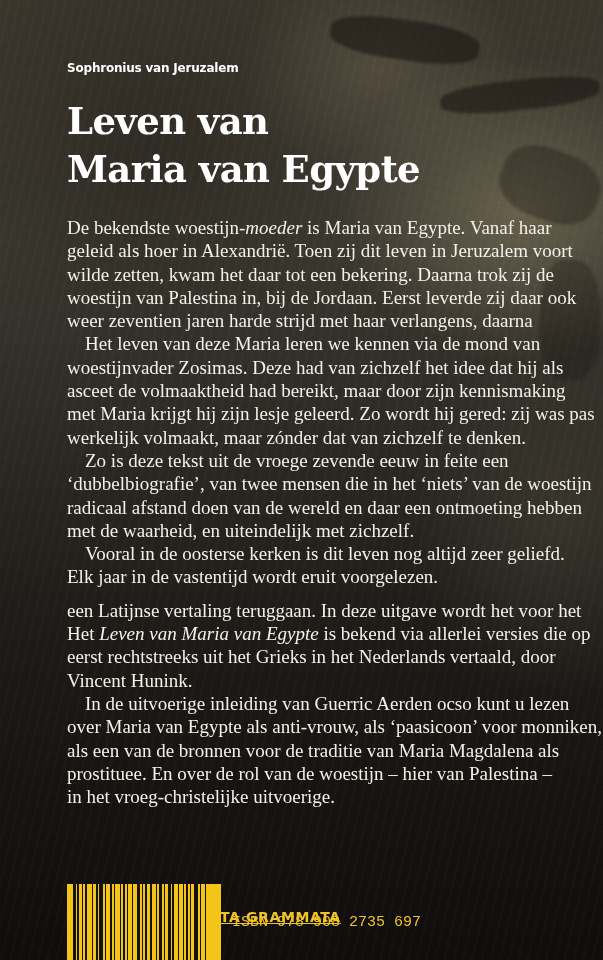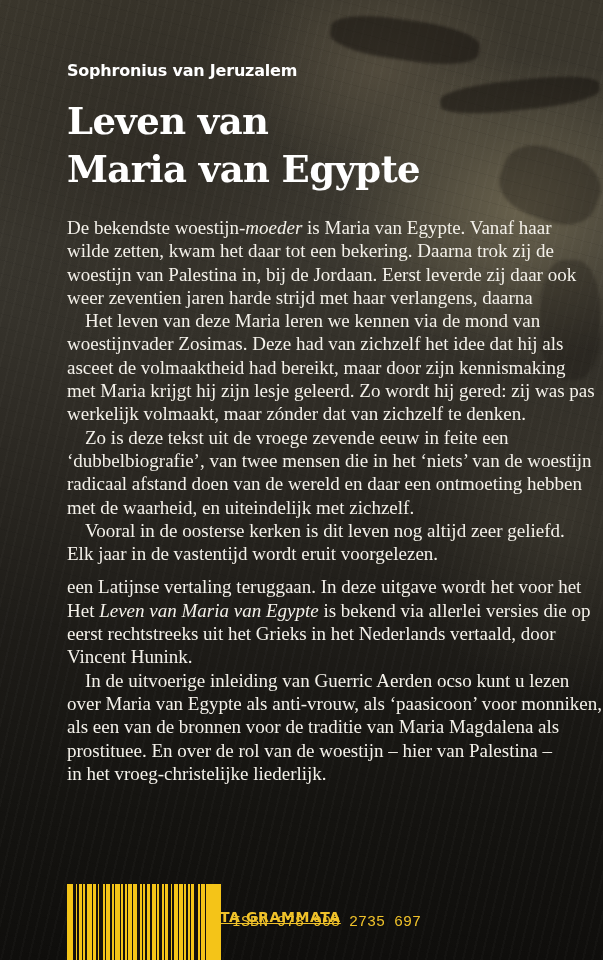--- a/index.html
+++ b/index.html
@@ -23,21 +23,21 @@
       repeating-linear-gradient(15deg, rgba(0,0,0,0.05) 0 1px, rgba(0,0,0,0) 1px 13px);
   }
   .crack {
     position: absolute; pointer-events: none;
     background: rgba(20,16,12,0.55); border-radius: 40%;
     filter: blur(1.5px);
   }
   .author {
     position: absolute; left: 67px; top: 61px;
     font-family: "DejaVu Sans", sans-serif; font-weight: bold;
-    font-size: 16px; color: #ffffff; letter-spacing: -0.2px;
+    font-size: 12px; color: #ffffff; letter-spacing: -0.2px;
     white-space: nowrap;
   }
   .title {
     position: absolute; left: 67px; top: 97px;
     font-family: "DejaVu Serif", serif; font-weight: bold;
     font-size: 37px; line-height: 48px; color: #ffffff;
     letter-spacing: -0.6px; white-space: nowrap;
   }
   .body-text {
     position: absolute; left: 67px; top: 216px; width: 470px;
@@ -76,20 +76,21 @@
 
   <div class="author">Sophronius van Jeruzalem</div>
   <div class="title">
     <div>Leven van</div>
     <div>Maria van Egypte</div>
   </div>
 
   <div class="body-text">
     <div id="block1">
         <span class="line"><span>De bekendste woestijn-</span><em>moeder</em><span> is Maria van Egypte. Vanaf haar</span></span>
+        <span class="line">geleid als hoer in Alexandrië. Toen zij dit leven in Jeruzalem voort</span>
         <span class="line">wilde zetten, kwam het daar tot een bekering. Daarna trok zij de</span>
         <span class="line">woestijn van Palestina in, bij de Jordaan. Eerst leverde zij daar ook</span>
         <span class="line">weer zeventien jaren harde strijd met haar verlangens, daarna</span>
         <span class="line indent">Het leven van deze Maria leren we kennen via de mond van</span>
         <span class="line">woestijnvader Zosimas. Deze had van zichzelf het idee dat hij als</span>
         <span class="line">asceet de volmaaktheid had bereikt, maar door zijn kennismaking</span>
         <span class="line">met Maria krijgt hij zijn lesje geleerd. Zo wordt hij gered: zij was pas</span>
         <span class="line">werkelijk volmaakt, maar zónder dat van zichzelf te denken.</span>
         <span class="line indent">Zo is deze tekst uit de vroege zevende eeuw in feite een</span>
         <span class="line">‘dubbelbiografie’, van twee mensen die in het ‘niets’ van de woestijn</span>
@@ -101,21 +102,21 @@
     <div class="gap"></div>
     <div id="block2">
         <span class="line">een Latijnse vertaling teruggaan. In deze uitgave wordt het voor het</span>
         <span class="line"><span>Het </span><em>Leven van Maria van Egypte</em><span> is bekend via allerlei versies die op</span></span>
         <span class="line">eerst rechtstreeks uit het Grieks in het Nederlands vertaald, door</span>
         <span class="line">Vincent Hunink.</span>
         <span class="line indent">In de uitvoerige inleiding van Guerric Aerden ocso kunt u lezen</span>
         <span class="line">over Maria van Egypte als anti-vrouw, als ‘paasicoon’ voor monniken,</span>
         <span class="line">als een van de bronnen voor de traditie van Maria Magdalena als</span>
         <span class="line">prostituee. En over de rol van de woestijn – hier van Palestina –</span>
-        <span class="line">in het vroeg-christelijke liederlijk.</span>
+        <span class="line">in het vroeg-christelijke uitvoerige.</span>
       </div>
   </div>
 
   <div class="barcode" id="barcode">
       <div class="bar" style="left: 6px; width: 2.6px;"></div>
       <div class="bar" style="left: 10.4px; width: 1.3px;"></div>
       <div class="bar" style="left: 14.8px; width: 1.3px;"></div>
       <div class="bar" style="left: 17.9px; width: 2.6px;"></div>
       <div class="bar" style="left: 24.9px; width: 1.3px;"></div>
       <div class="bar" style="left: 29.3px; width: 1.3px;"></div>

